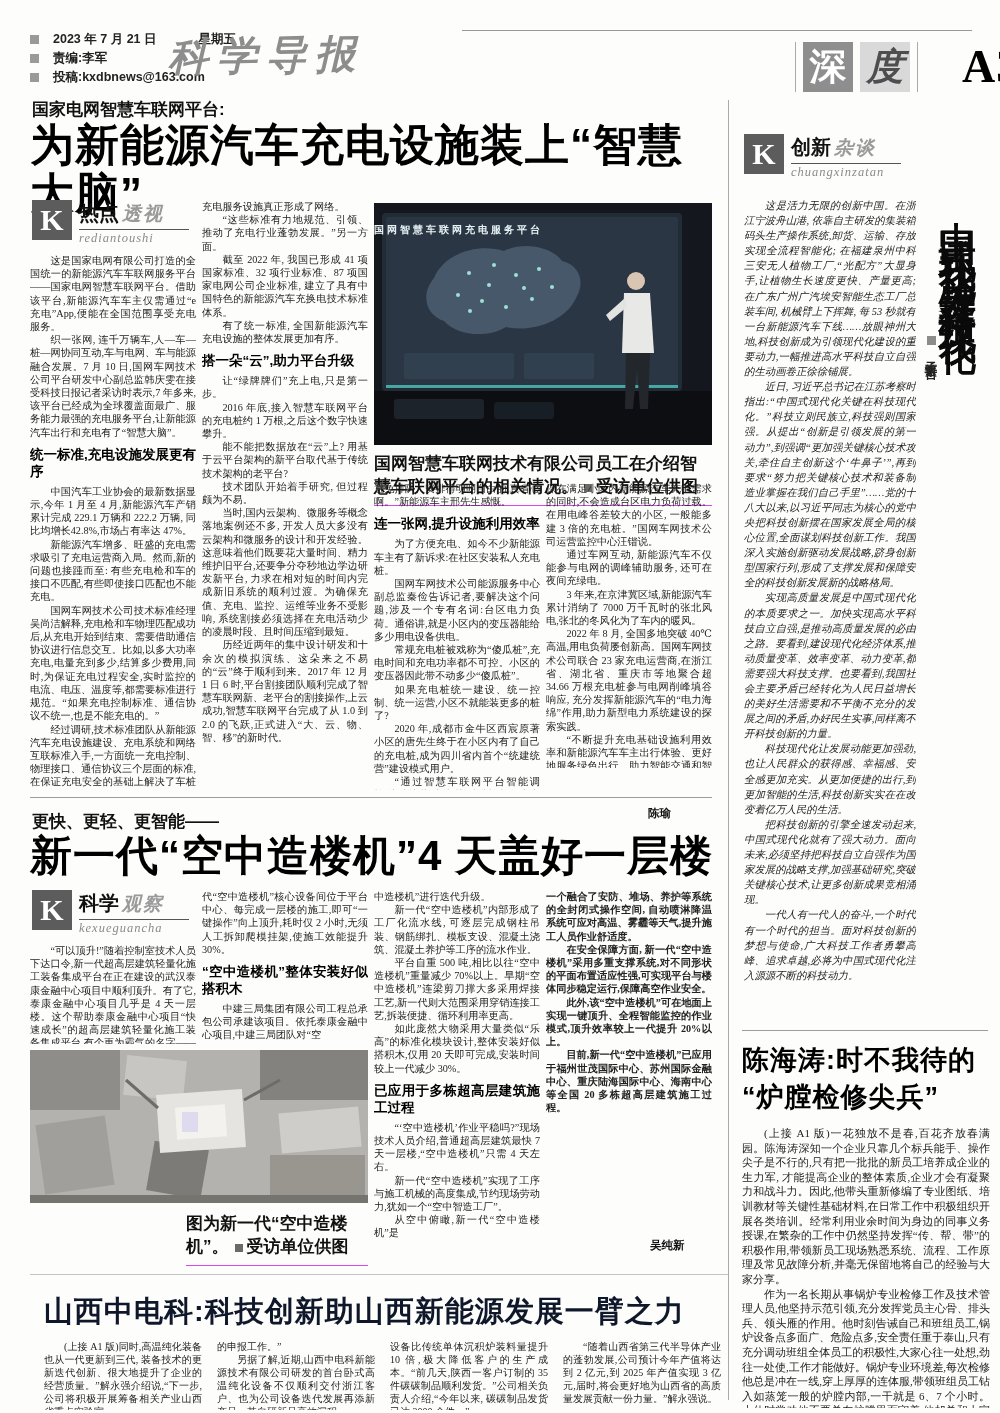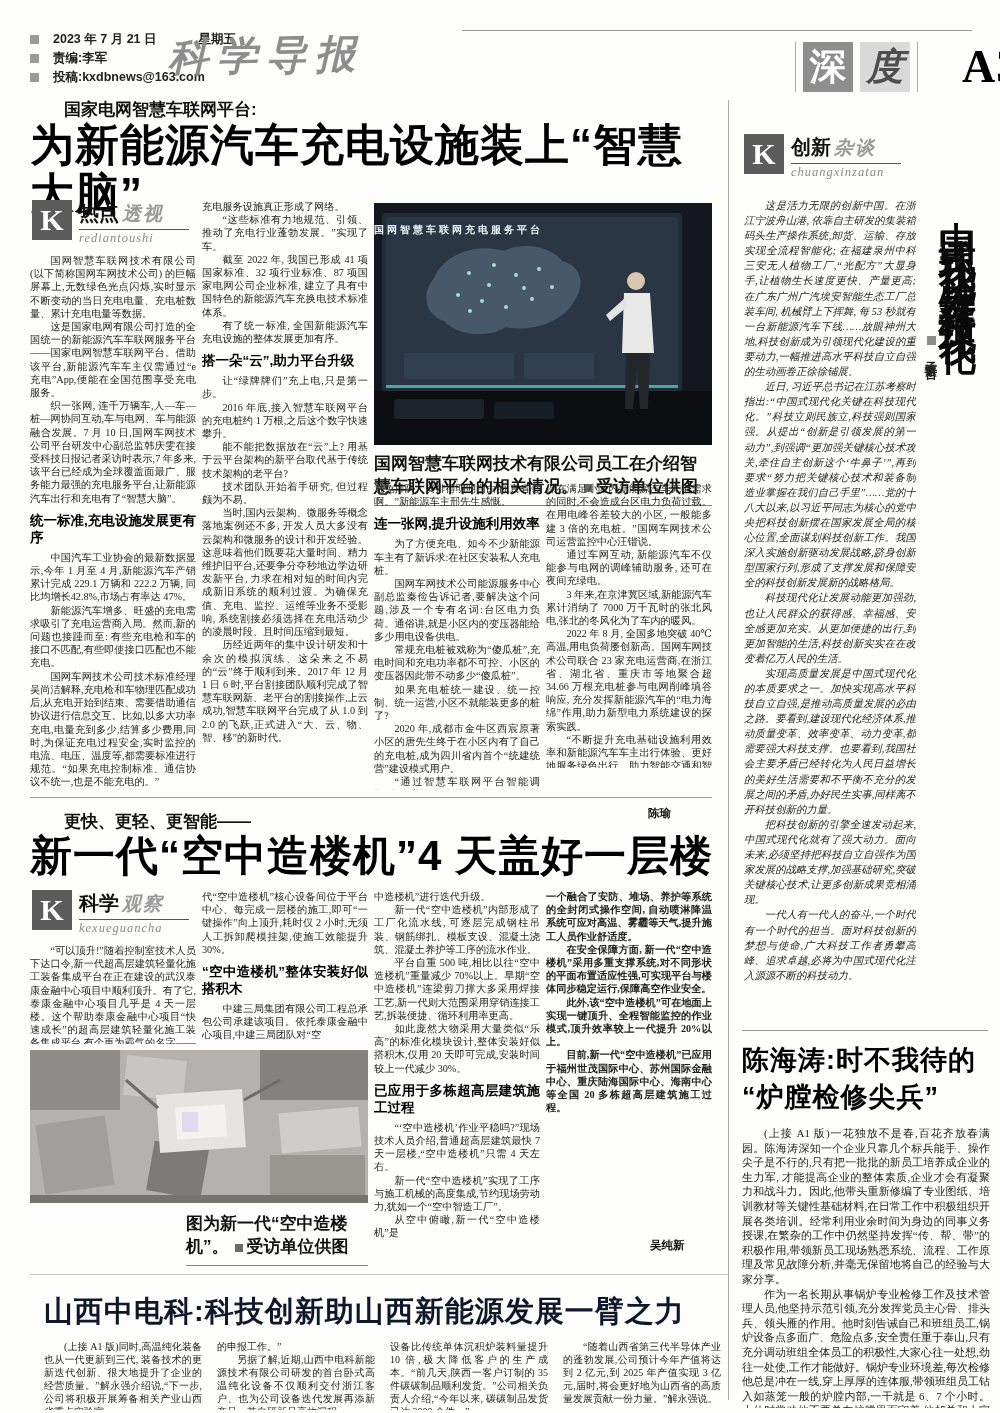--- a/index.html
+++ b/index.html
@@ -18,21 +18,21 @@
     color:#8d8d8d;letter-spacing:9px;transform:rotate(-1deg);}
   .topline{left:462px;top:30px;width:510px;height:0;border-top:1px solid #999;}
   .depth{left:795px;top:40px;display:flex;align-items:center;gap:7px;}
   .vbar{width:1px;height:50px;background:#aaa;}
   .dbox{width:50px;height:50px;display:flex;align-items:center;justify-content:center;
     font-weight:bold;font-size:37px;font-family:"Liberation Serif",serif;}
   .dbox.dark{background:#8e8e8e;color:#fff;}
   .dbox.light{background:#d9d9d9;color:#4e4e4e;font-style:italic;}
   .pageno{font-family:"Liberation Serif",serif;font-weight:900;font-size:46px;color:#000;letter-spacing:1px;margin-left:37px;}
   
-  .kicker{font-family:"Liberation Sans","DejaVu Sans",sans-serif;font-weight:bold;font-size:17px;color:#111;margin-left:32px;}
+  .kicker{font-family:"Liberation Sans","DejaVu Sans",sans-serif;font-weight:bold;font-size:17px;color:#111;}
   .h1{font-family:"Liberation Sans","DejaVu Sans",sans-serif;font-weight:900;color:#000;
     font-size:44px;line-height:1.12;letter-spacing:1px;}
   .h1.second{font-size:42px;}
   
   .marker{display:flex;gap:7px;align-items:flex-start;}
   .klogo{width:40px;height:40px;background:#5c5c5c;color:#fff;display:flex;align-items:center;
     justify-content:center;font-family:"Liberation Serif",serif;font-weight:bold;font-size:30px;flex:0 0 40px;}
   .mtxt{display:flex;flex-direction:column;}
   .mline{display:flex;align-items:baseline;gap:3px;border-bottom:1.5px solid #555;padding-bottom:2px;min-width:110px;}
   .mbold{font-family:"Liberation Sans","DejaVu Sans",sans-serif;font-weight:900;font-size:20px;color:#111;}
@@ -104,32 +104,31 @@
   <div class="mtxt">
     <div class="mline">
       <span class="mbold">热点</span>
       <span class="mlight">透视</span>
     </div>
     <span class="mpinyin">rediantoushi</span>
   </div>
 </div>
 
 <div class="col" style="left:30px;top:254px;width:166px;height:536px;">
-    <p class="para">国网智慧车联网技术有限公司(以下简称国网车网技术公司) 的巨幅屏幕上,无数绿色光点闪烁,实时显示不断变动的当日充电电量、充电桩数量、累计充电电量等数据。</p>
     <p class="para">这是国家电网有限公司打造的全国统一的新能源汽车车联网服务平台——国家电网智慧车联网平台。借助该平台,新能源汽车车主仅需通过“e 充电”App,便能在全国范围享受充电服务。</p>
     <p class="para">织一张网, 连千万辆车,人—车—桩—网协同互动,车与电网、车与能源融合发展。7 月 10 日,国网车网技术公司平台研发中心副总监韩庆雯在接受科技日报记者采访时表示,7 年多来,该平台已经成为全球覆盖面最广、服务能力最强的充电服务平台,让新能源汽车出行和充电有了“智慧大脑”。</p>
     <div class="subhead">统一标准,充电设施发展更有序</div>
     <p class="para">中国汽车工业协会的最新数据显示,今年 1 月至 4 月,新能源汽车产销累计完成 229.1 万辆和 222.2 万辆, 同比均增长42.8%,市场占有率达 47%。</p>
     <p class="para">新能源汽车增多、旺盛的充电需求吸引了充电运营商入局。然而,新的问题也接踵而至: 有些充电枪和车的接口不匹配,有些即使接口匹配也不能充电。</p>
     <p class="para">国网车网技术公司技术标准经理吴尚洁解释,充电枪和车物理匹配成功后,从充电开始到结束、需要借助通信协议进行信息交互。比如,以多大功率充电,电量充到多少,结算多少费用,同时,为保证充电过程安全,实时监控的电流、电压、温度等,都需要标准进行规范。“如果充电控制标准、通信协议不统一,也是不能充电的。”</p>
     <p class="para">经过调研,技术标准团队从新能源汽车充电设施建设、充电系统和网络互联标准入手,一方面统一充电控制、物理接口、通信协议三个层面的标准,在保证充电安全的基础上解决了车桩兼容的问题;另一方面,发布、制定充电服务信息交换系列标准,实现了车、桩、网之间信息互联,让</p>
   </div>
 <div class="col" style="left:202px;top:200px;width:166px;height:592px;">
     <p class="para cont">充电服务设施真正形成了网络。</p>
-    <p class="para">“这些标准有力地规范、引领、推动了充电行业蓬勃发展。”实现了车。</p>
+    <p class="para">“这些标准有力地规范、引领、推动了充电行业蓬勃发展。”另一方面。</p>
     <p class="para">截至 2022 年, 我国已形成 41 项国家标准、32 项行业标准、87 项国家电网公司企业标准, 建立了具有中国特色的新能源汽车充换电技术标准体系。</p>
     <p class="para">有了统一标准, 全国新能源汽车充电设施的整体发展更加有序。</p>
     <div class="subhead">搭一朵“云”,助力平台升级</div>
     <p class="para">让“绿牌牌们”充上电,只是第一步。</p>
     <p class="para">2016 年底,接入智慧车联网平台的充电桩约 1 万根,之后这个数字快速攀升。</p>
     <p class="para">能不能把数据放在“云”上? 用基于云平台架构的新平台取代基于传统技术架构的老平台?</p>
     <p class="para">技术团队开始着手研究, 但过程颇为不易。</p>
     <p class="para">当时,国内云架构、微服务等概念落地案例还不多, 开发人员大多没有云架构和微服务的设计和开发经验。这意味着他们既要花大量时间、精力维护旧平台,还要争分夺秒地边学边研发新平台, 力求在相对短的时间内完成新旧系统的顺利过渡。为确保充值、充电、监控、运维等业务不受影响, 系统割接必须选择在充电活动少的凌晨时段、且时间压缩到最短。</p>
     <p class="para">历经近两年的集中设计研发和十余次的模拟演练、这朵来之不易的“云”终于顺利到来。2017 年 12 月 1 日 6 时,平台割接团队顺利完成了智慧车联网新、老平台的割接操作,上云成功,智慧车联网平台完成了从 1.0 到 2.0 的飞跃,正式进入“大、云、物、智、移”的新时代。</p>
   </div>
@@ -261,22 +260,22 @@
       <span class="mbold">创新</span>
       <span class="mlight">杂谈</span>
     </div>
     <span class="mpinyin">chuangxinzatan</span>
   </div>
 </div>
 
 <div class="col essay-text" style="left:744px;top:198px;width:172px;height:828px;">
     <p class="para">这是活力无限的创新中国。在浙江宁波舟山港, 依靠自主研发的集装箱码头生产操作系统,卸货、运输、存放实现全流程智能化; 在福建泉州中科三安无人植物工厂,“光配方”大显身手,让植物生长速度更快、产量更高;在广东广州广汽埃安智能生态工厂总装车间, 机械臂上下挥舞, 每 53 秒就有一台新能源汽车下线……放眼神州大地,科技创新成为引领现代化建设的重要动力,一幅推进高水平科技自立自强的生动画卷正徐徐铺展。</p>
     <p class="para">近日, 习近平总书记在江苏考察时指出:“中国式现代化关键在科技现代化。”科技立则民族立,科技强则国家强。从提出“创新是引领发展的第一动力”,到强调“更加强关键核心技术攻关,牵住自主创新这个‘牛鼻子’”,再到要求“努力把关键核心技术和装备制造业掌握在我们自己手里”……党的十八大以来,以习近平同志为核心的党中央把科技创新摆在国家发展全局的核心位置,全面谋划科技创新工作。我国深入实施创新驱动发展战略,跻身创新型国家行列,形成了支撑发展和保障安全的科技创新发展新的战略格局。</p>
+    <p class="para">实现高质量发展是中国式现代化的本质要求之一。加快实现高水平科技自立自强,是推动高质量发展的必由之路。要看到,建设现代化经济体系,推动质量变革、效率变革、动力变革,都需要强大科技支撑。也要看到,我国社会主要矛盾已经转化为人民日益增长的美好生活需要和不平衡不充分的发展之间的矛盾,办好民生实事,同样离不开科技创新的力量。</p>
     <p class="para">科技现代化让发展动能更加强劲,也让人民群众的获得感、幸福感、安全感更加充实。从更加便捷的出行,到更加智能的生活,科技创新实实在在改变着亿万人民的生活。</p>
-    <p class="para">实现高质量发展是中国式现代化的本质要求之一。加快实现高水平科技自立自强,是推动高质量发展的必由之路。要看到,建设现代化经济体系,推动质量变革、效率变革、动力变革,都需要强大科技支撑。也要看到,我国社会主要矛盾已经转化为人民日益增长的美好生活需要和不平衡不充分的发展之间的矛盾,办好民生实事,同样离不开科技创新的力量。</p>
     <p class="para">把科技创新的引擎全速发动起来,中国式现代化就有了强大动力。面向未来,必须坚持把科技自立自强作为国家发展的战略支撑,加强基础研究,突破关键核心技术,让更多创新成果竞相涌现。</p>
     <p class="para">一代人有一代人的奋斗,一个时代有一个时代的担当。面对科技创新的梦想与使命,广大科技工作者勇攀高峰、追求卓越,必将为中国式现代化注入源源不断的科技动力。</p>
   </div>
 
 <div class="vbyline" style="left:922px;top:336px;height:110px;">
   <span class="sq2"></span><span>孟繁哲</span>
 </div>
 
 <div class="vhead" style="left:932px;top:192px;height:760px;">中国式现代化关键在科技现代化</div>
 

